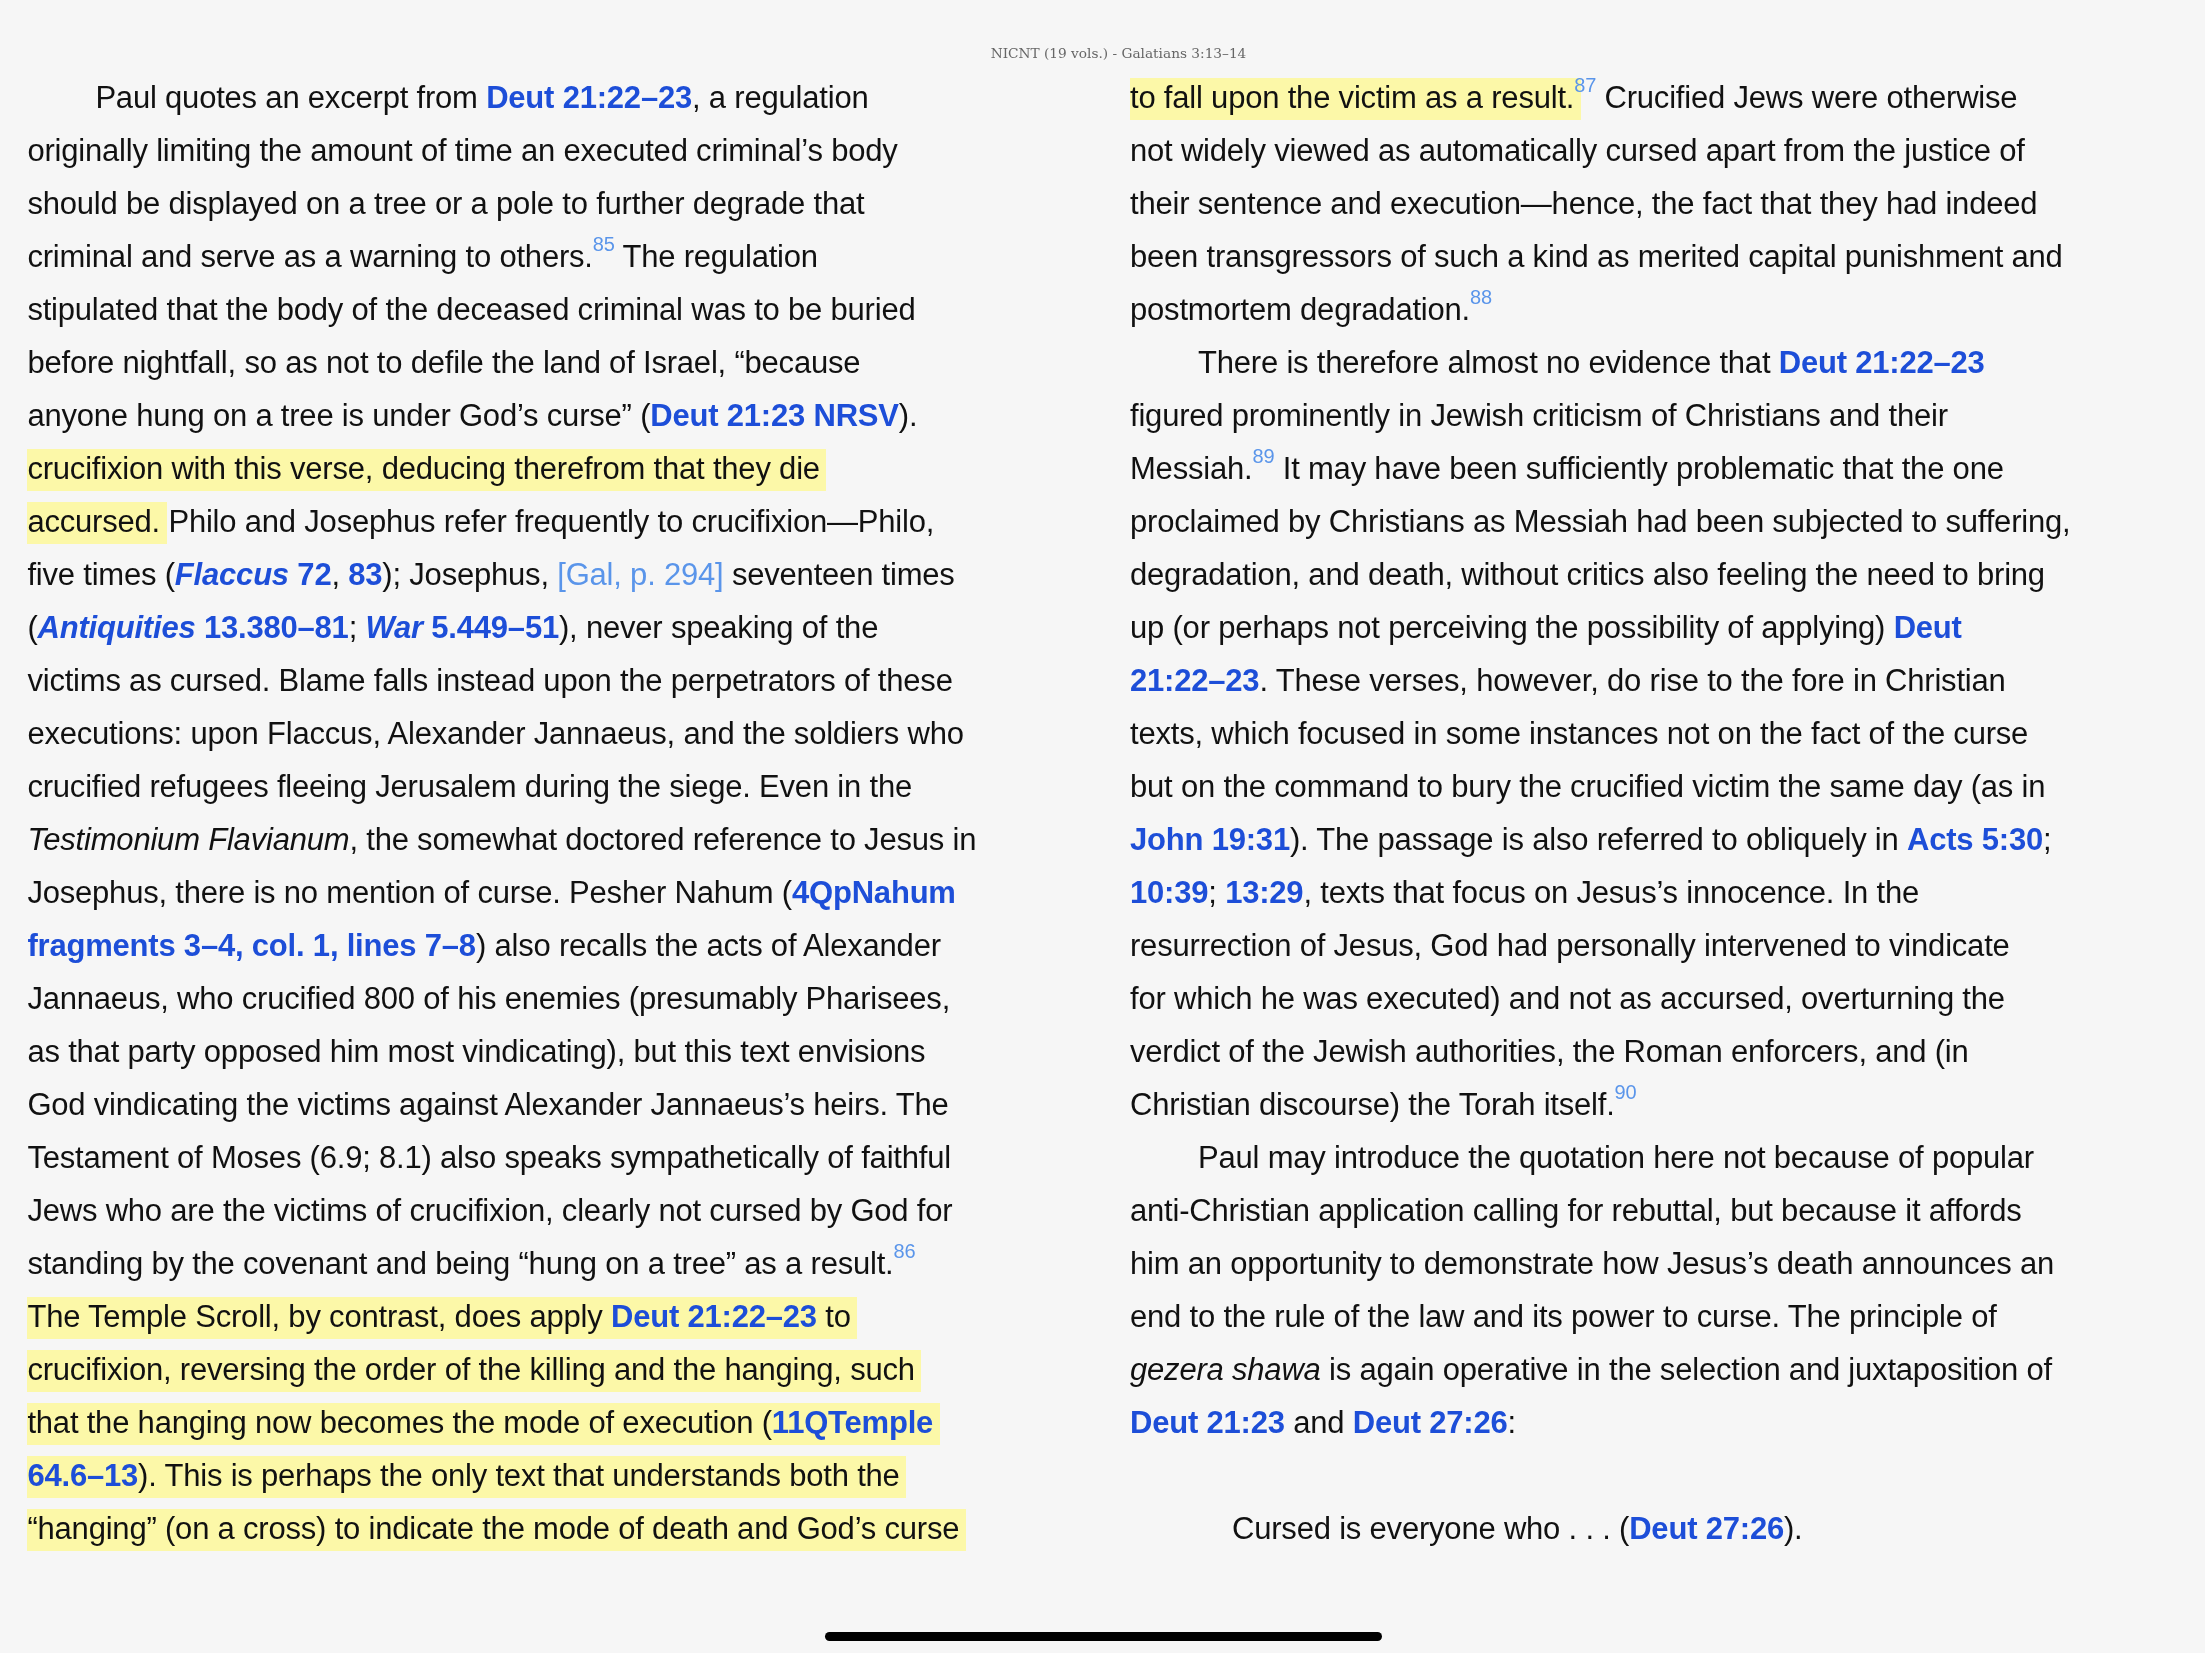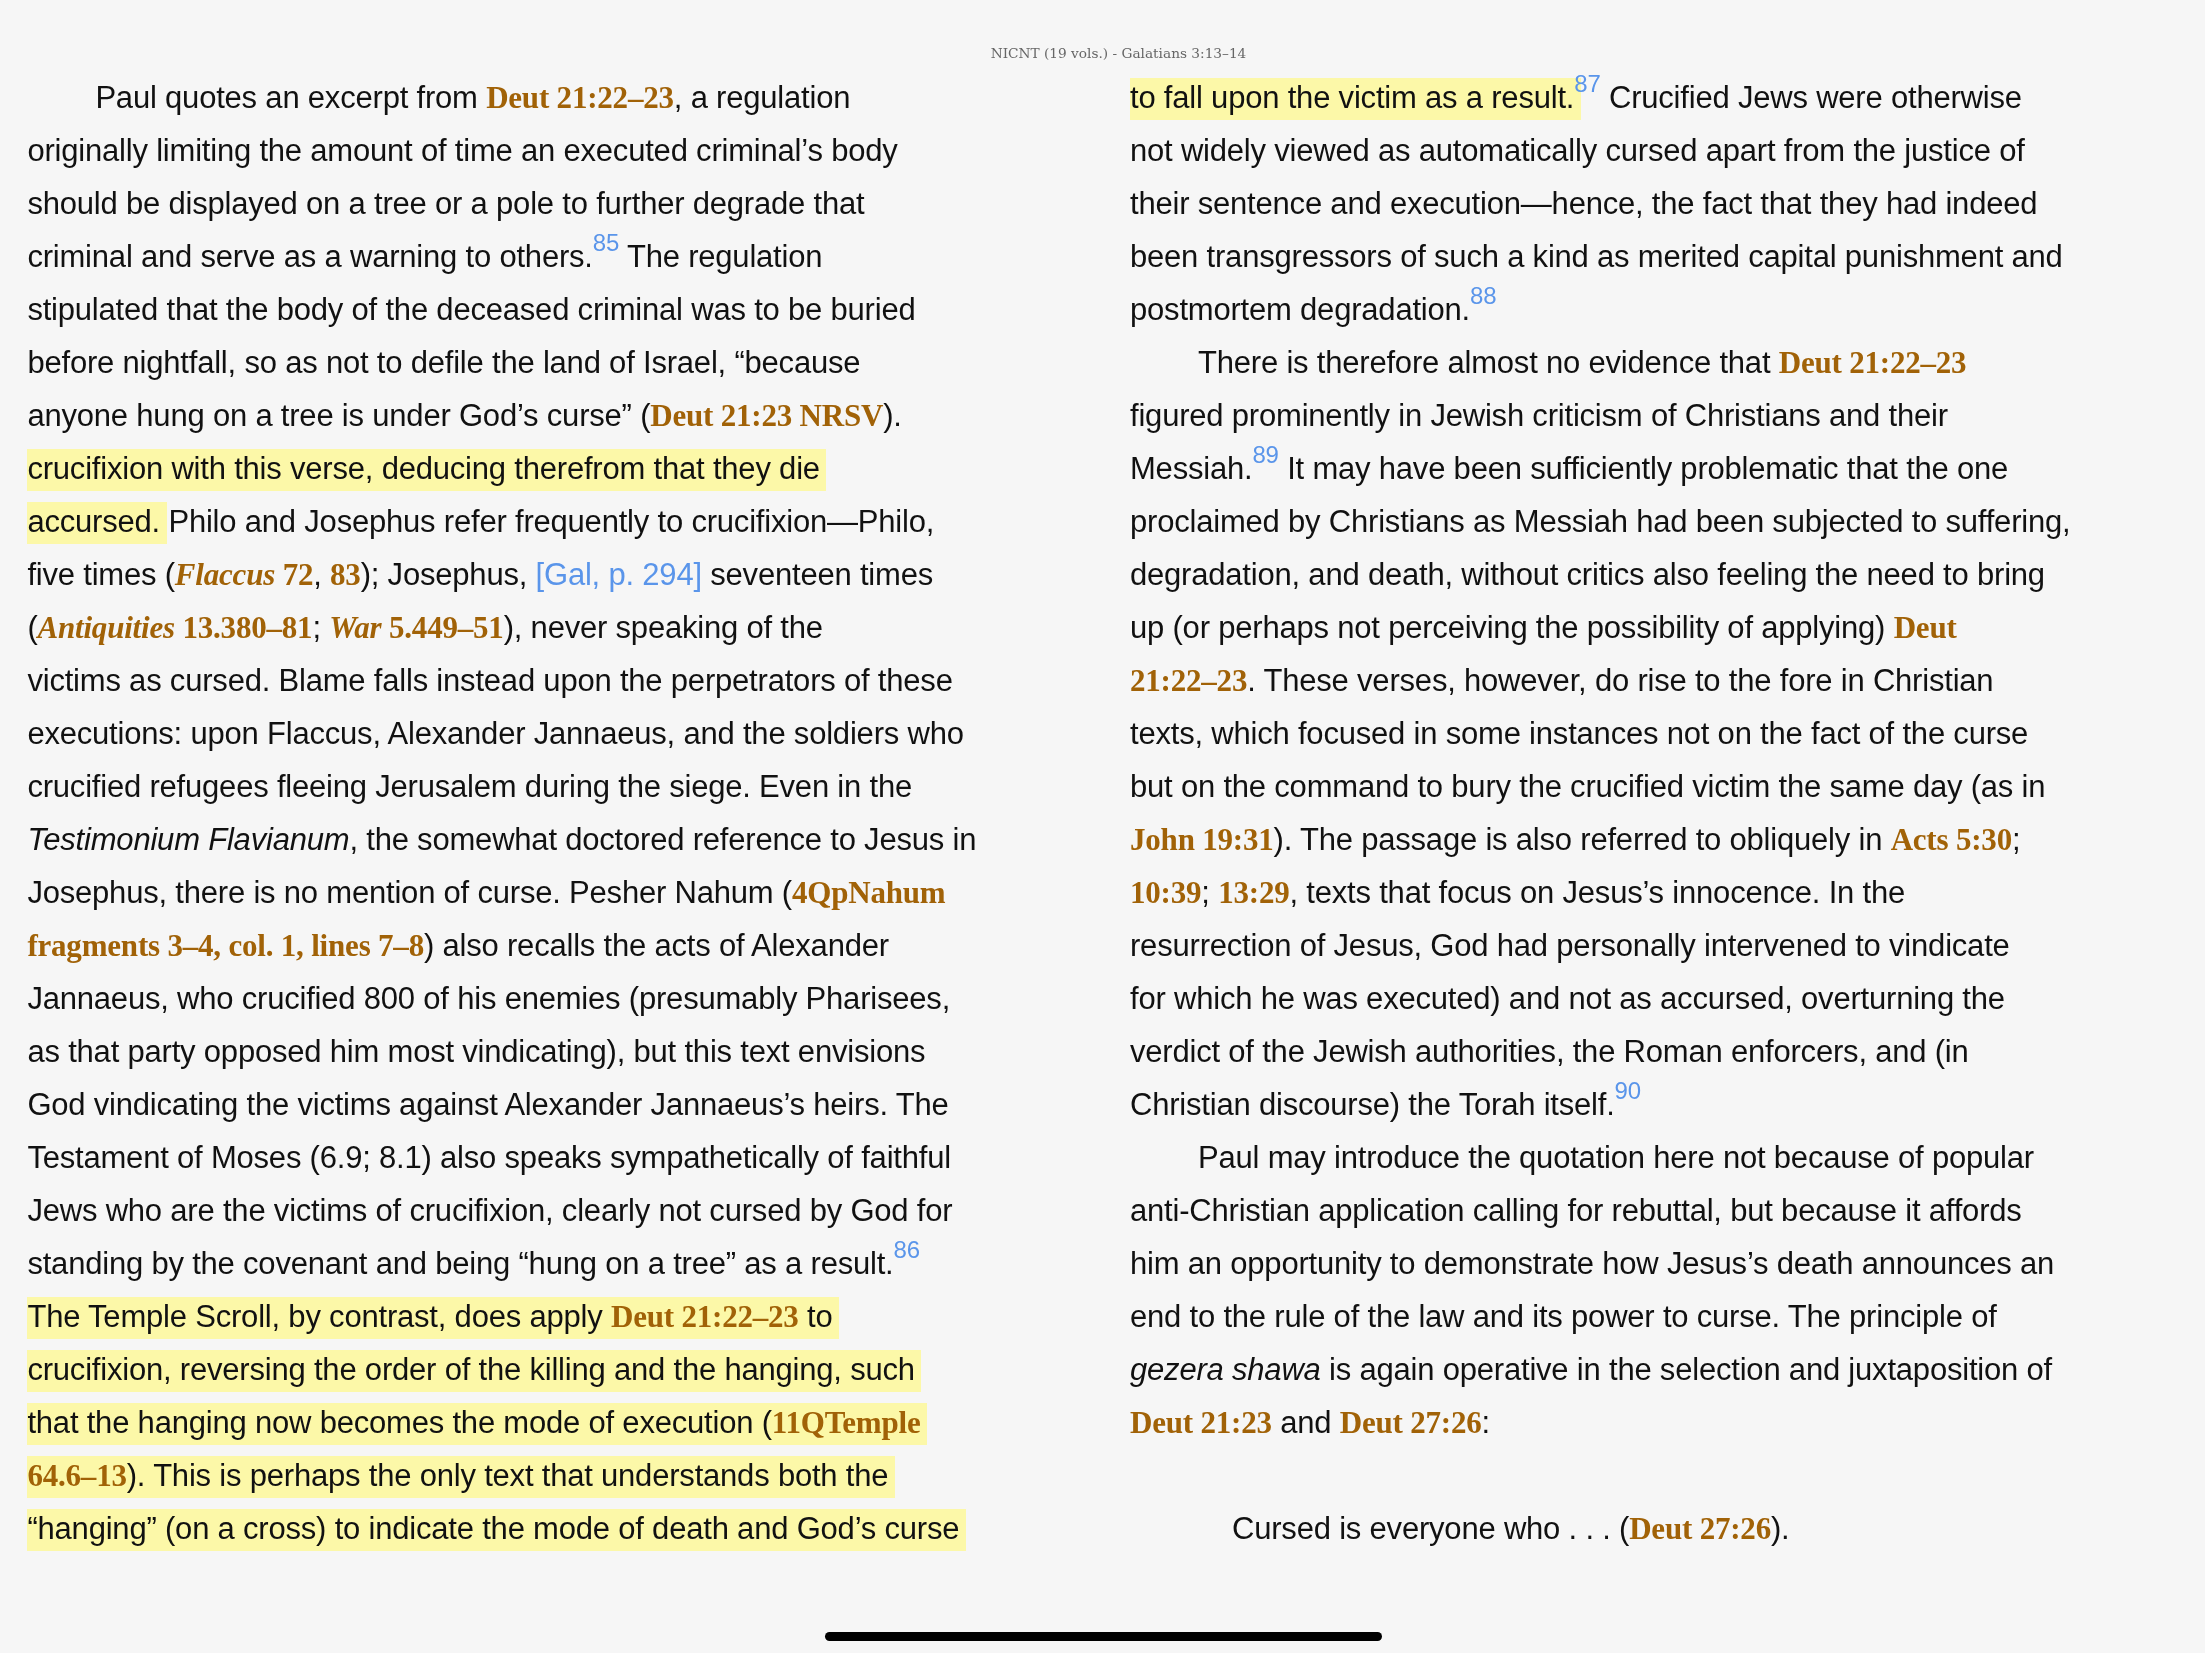--- a/index.html
+++ b/index.html
@@ -18,24 +18,24 @@
     position:absolute; top:71px;
     font-size:31px; line-height:53px;
     letter-spacing:-0.2px;
   }
   .col.left { left:27.4px; width:1025px; }
   .col.right { left:1130px; width:1041px; }
   .line { white-space:nowrap; height:53px; }
   .indent { padding-left:68px; }
   .blockquote { padding-left:102px; margin-top:53px; }
   .hl { background:#fcf8a8; padding:1.6px 6.5px 4.8px 0; margin-right:-6.5px; }
-  .link { color:#a16207; font-weight:bold; cursor:pointer;font-family:Liberation Serif, serif; }
+  .link { color:#1d4ed8; font-weight:bold; cursor:pointer; }
   .pagelink { color:#5a95ea; cursor:pointer;margin-top:34px; }
   .it { font-style:italic; }
-  sup.fn { color:#5a95ea; font-size:24px; line-height:0; position:relative; top:-4.8px; cursor:pointer; }
+  sup.fn { color:#5a95ea; font-size:20px; line-height:0; position:relative; top:-4.8px; cursor:pointer; }
   .home-indicator {
     position:absolute; left:825px; top:1632px; width:557px; height:9px;
     background:#000; border-radius:4.8px;
   }
 </style>
 </head>
 <body>
 
 <div class="running-head">NICNT (19 vols.) - Galatians 3:13–14</div>
 

